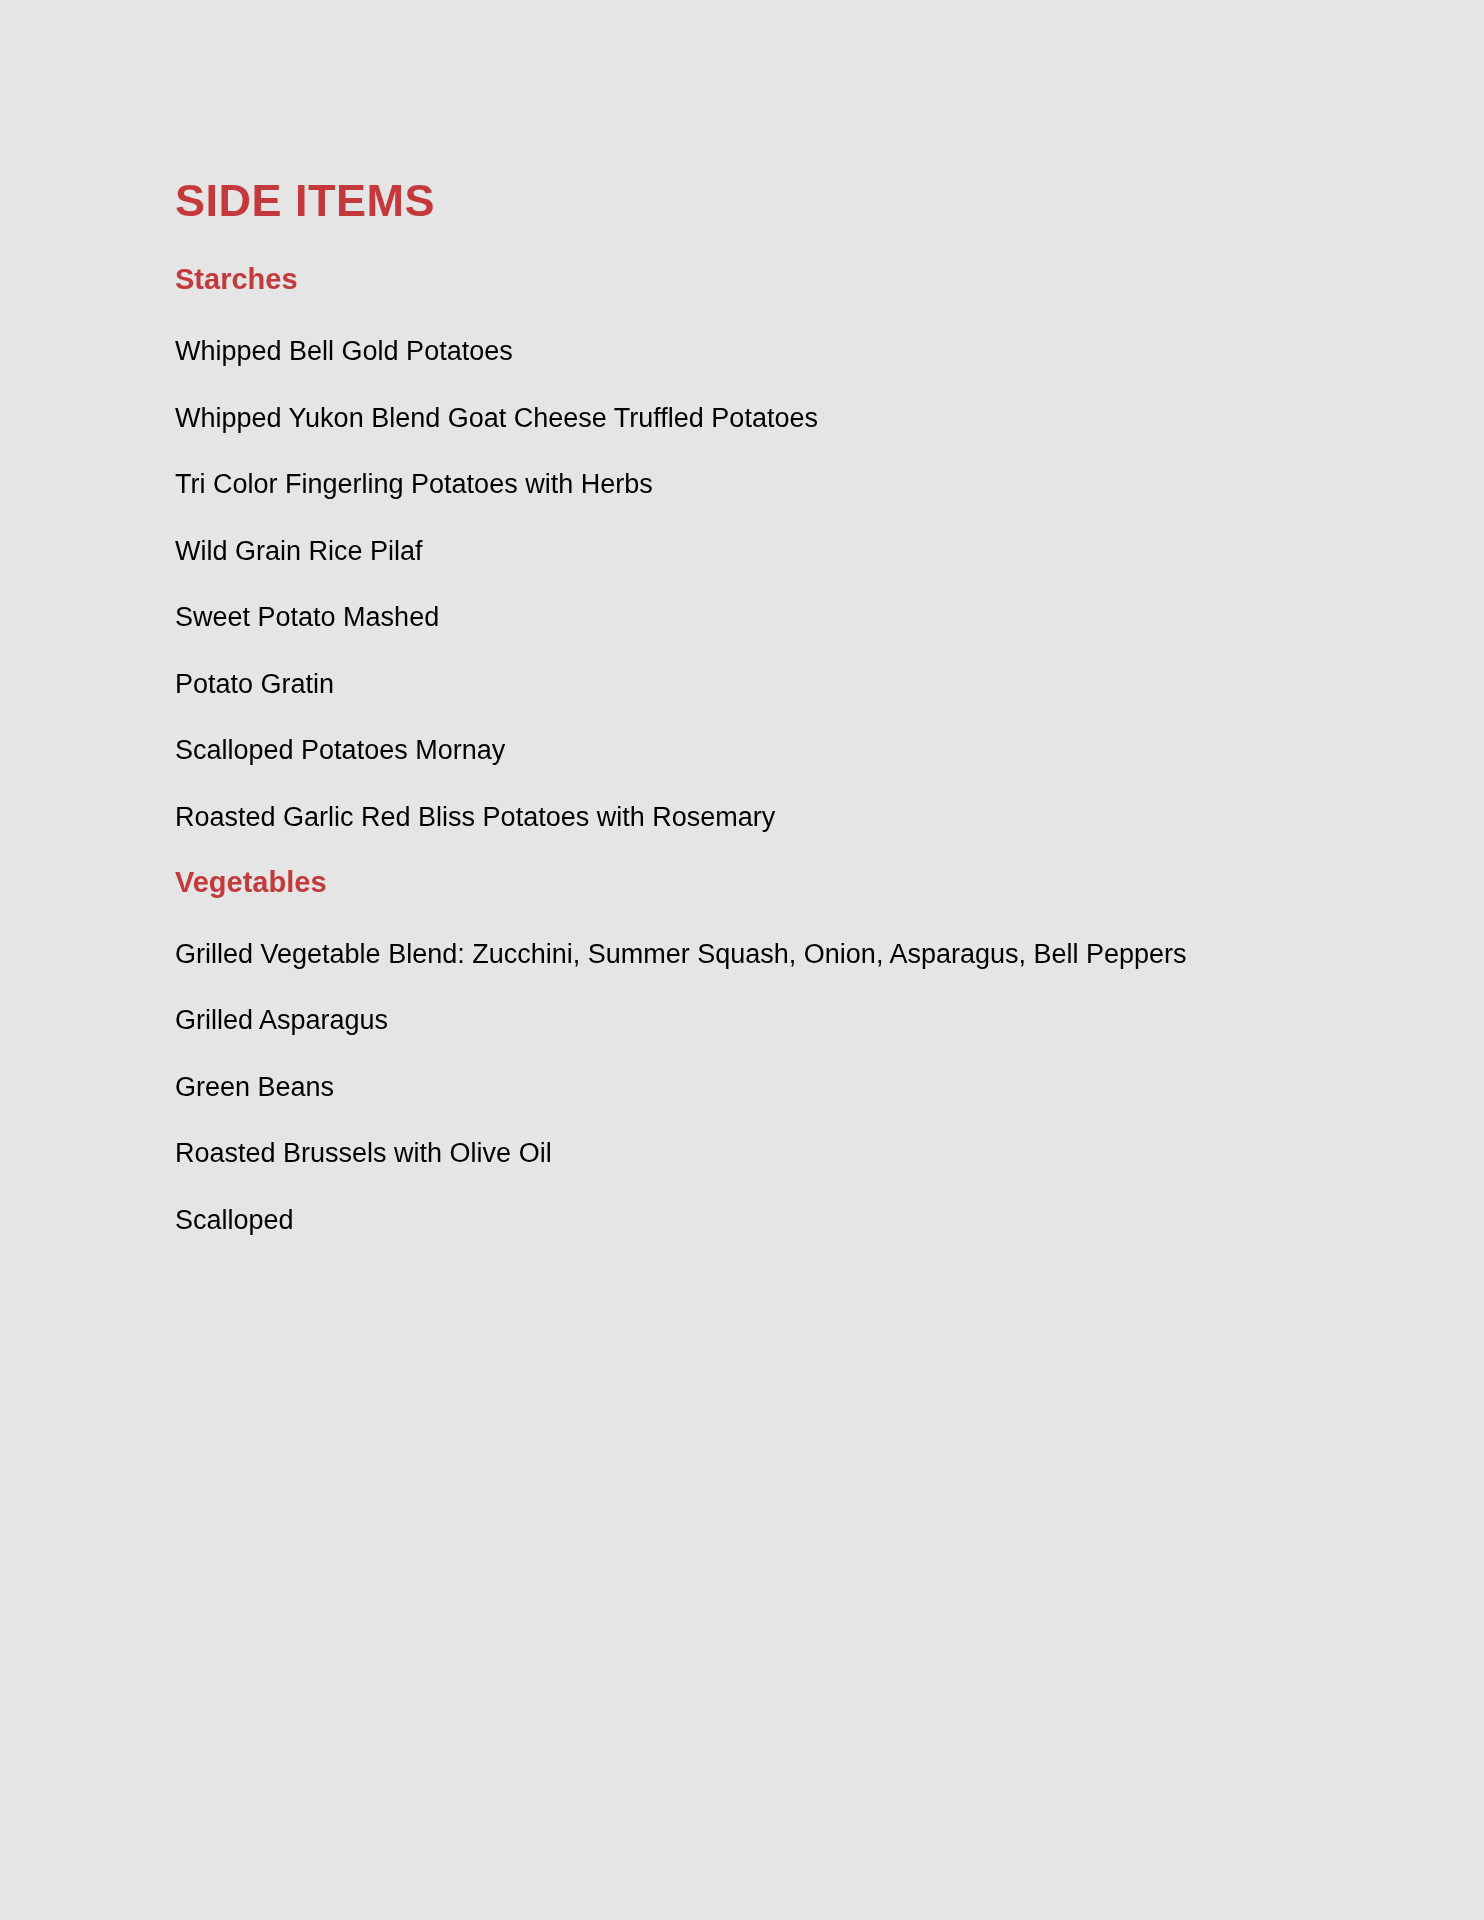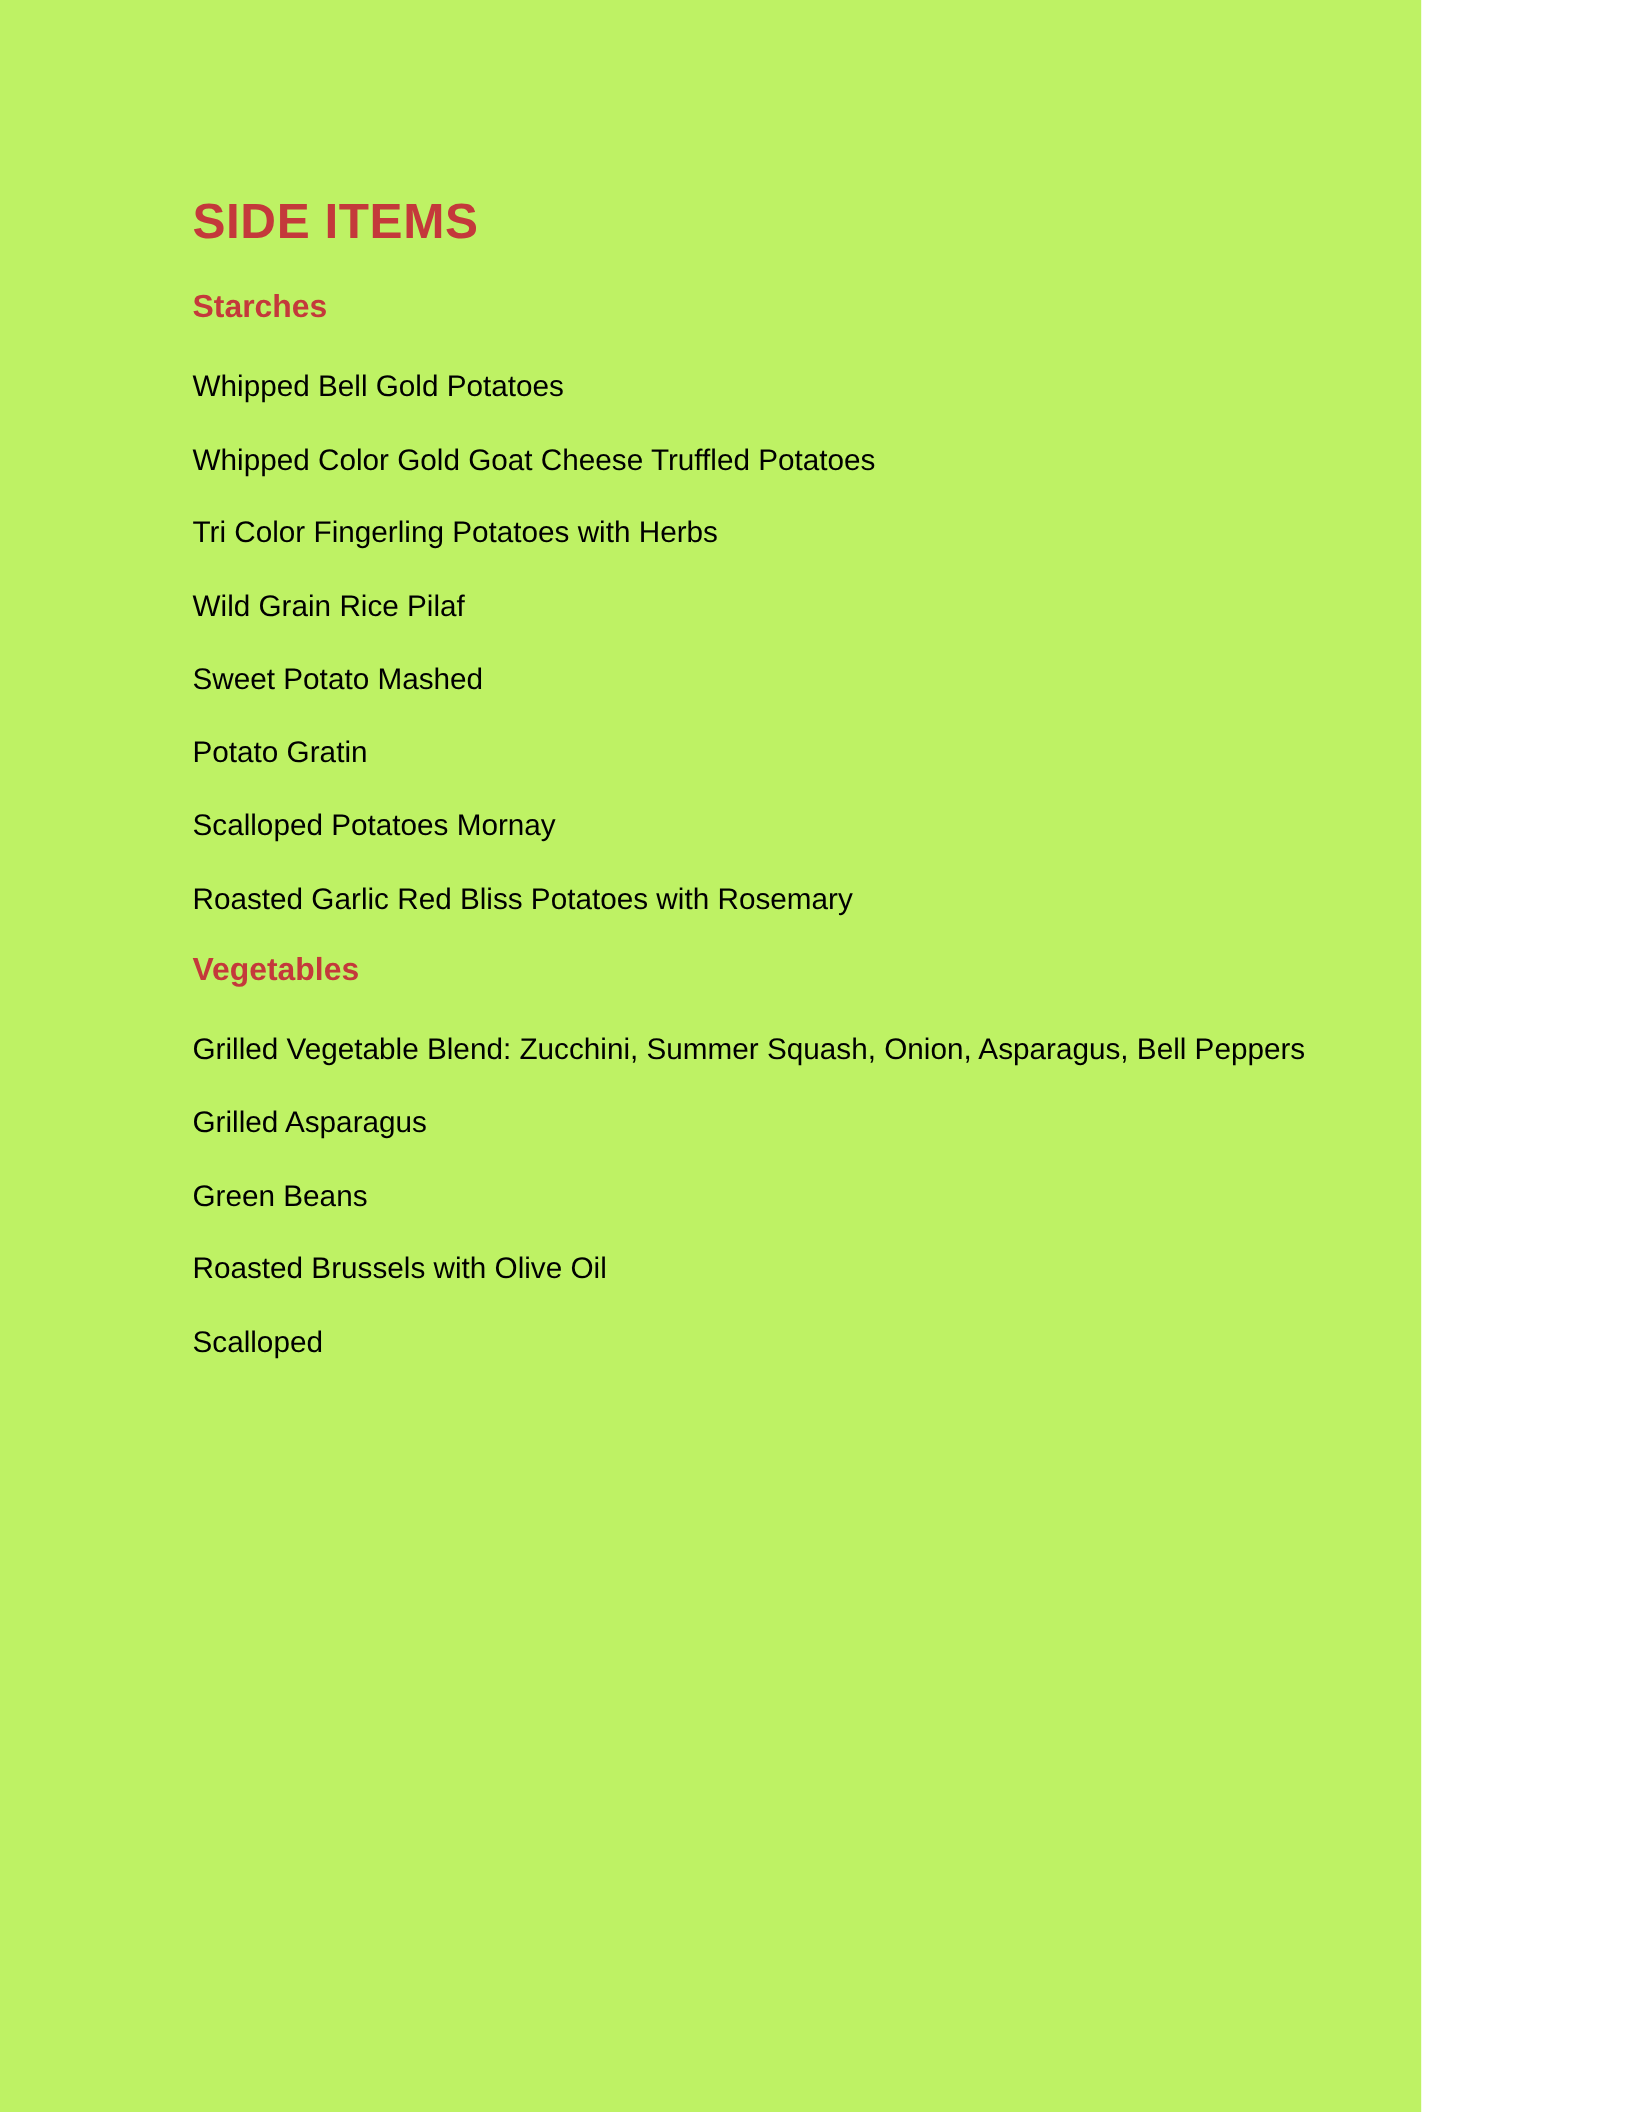--- a/index.html
+++ b/index.html
@@ -2,23 +2,23 @@
 <html style="--accent: #c4393b;"><head>
 <meta charset="utf-8">
 <style>
   html, body {
     margin: 0;
     padding: 0;
     background: #ffffff;
   }
   .page {
     position: relative;
-    width: 1292px;
+    width: 1484px;
     height: 1920px;
-    background: #bef264;
+    background: #e5e5e5;
     font-family: "Liberation Sans", "DejaVu Sans", sans-serif;
     color: #000000;
     box-sizing: border-box;
     padding: 178px 140px 0 175px;
     overflow: hidden;
   }
   .doc-title {
     margin: 0;
     font-size: 45px;
     line-height: 45px;
@@ -51,21 +51,21 @@
 </head>
 <body>
 
 <div class="page">
 
   <h1 class="doc-title">SIDE ITEMS</h1>
 
   <h2 class="section-heading">Starches</h2>
 
   <p class="menu-item first">Whipped Bell Gold Potatoes</p>
-  <p class="menu-item">Whipped Color Gold Goat Cheese Truffled Potatoes</p>
+  <p class="menu-item">Whipped Yukon Blend Goat Cheese Truffled Potatoes</p>
   <p class="menu-item">Tri Color Fingerling Potatoes with Herbs</p>
   <p class="menu-item">Wild Grain Rice Pilaf</p>
   <p class="menu-item">Sweet Potato Mashed</p>
   <p class="menu-item">Potato Gratin</p>
   <p class="menu-item">Scalloped Potatoes Mornay</p>
   <p class="menu-item">Roasted Garlic Red Bliss Potatoes with Rosemary</p>
 
   <h2 class="section-heading second">Vegetables</h2>
 
   <p class="menu-item first">Grilled Vegetable Blend: Zucchini, Summer Squash, Onion, Asparagus, Bell Peppers</p>

